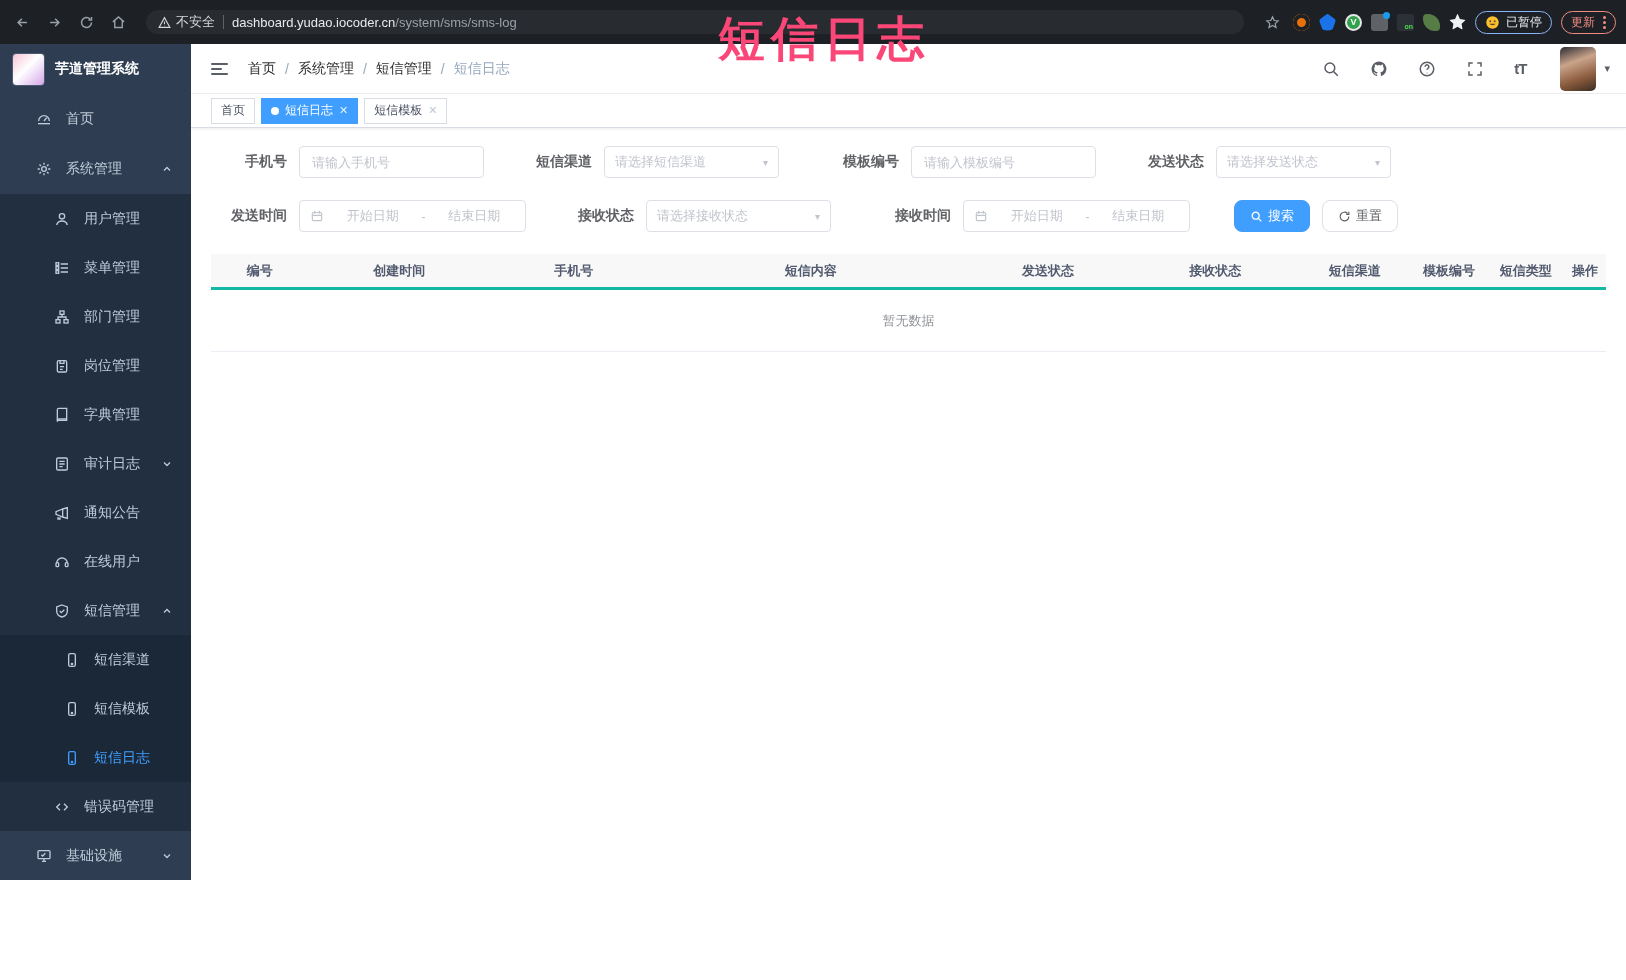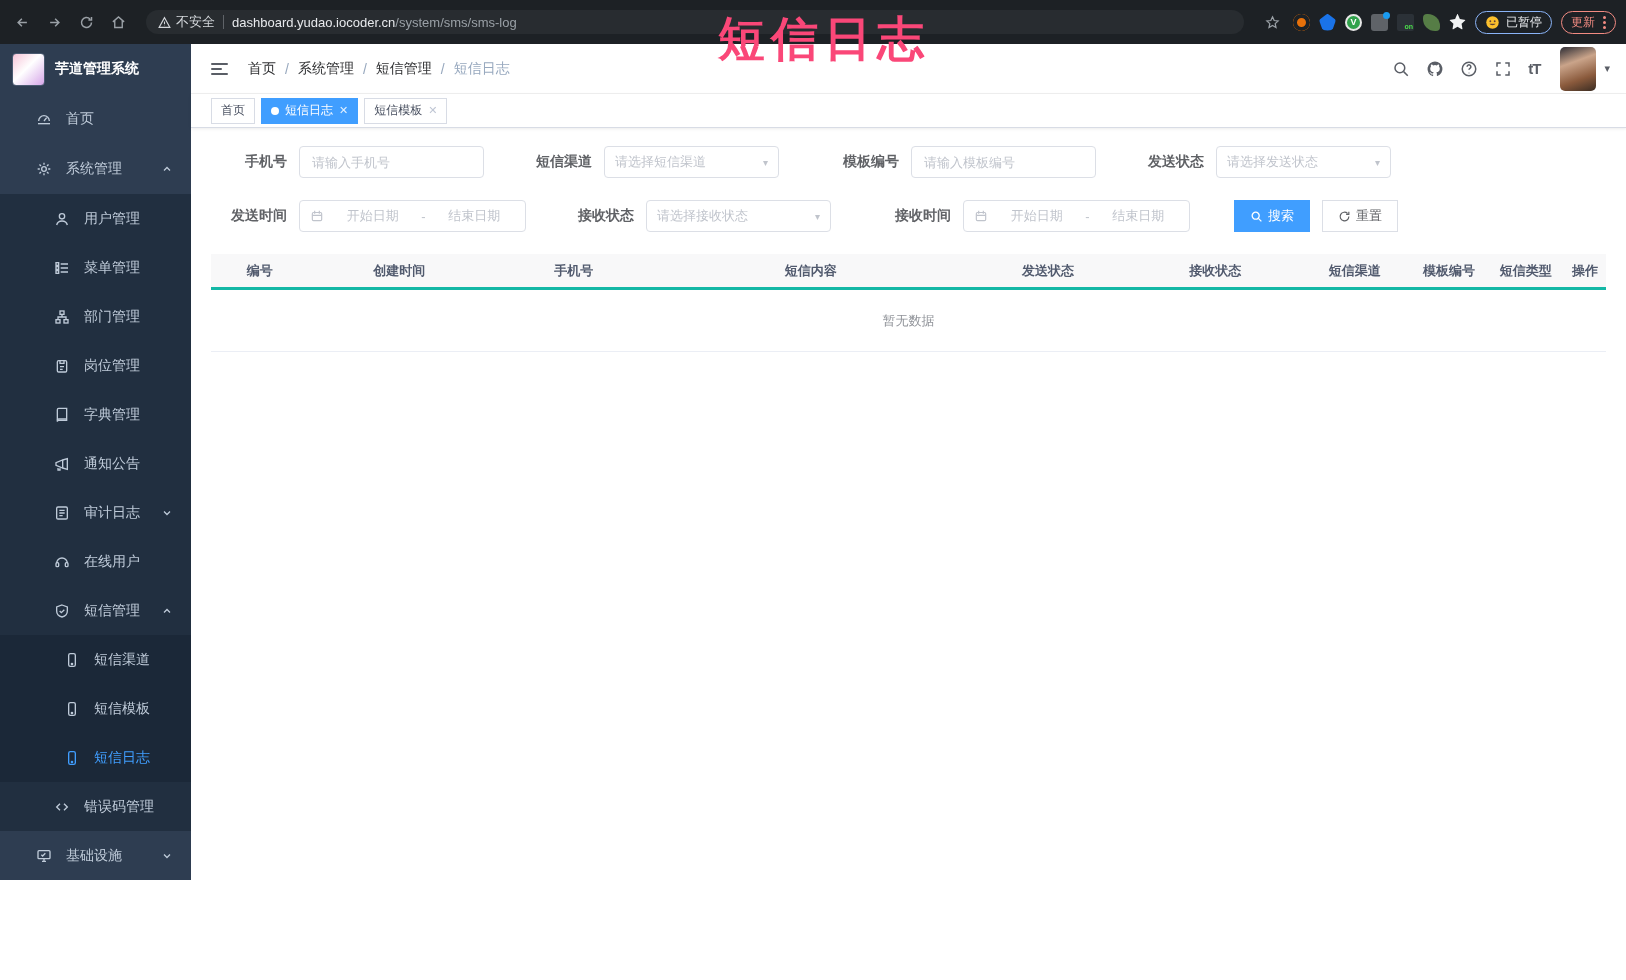--- a/index.html
+++ b/index.html
@@ -45,21 +45,21 @@
 
   
   .main { flex:1; display:flex; flex-direction:column; min-width:0; background:#fff; }
   .navbar { height:50px; display:flex; align-items:center; padding:0 16px; border-bottom:1px solid #f0f0f0; }
   .hamburger { display:flex; flex-direction:column; gap:3px; margin-right:16px; padding:4px; }
   .hamburger i { width:17px; height:2px; background:#5a5e66; border-radius:1px; }
   .hamburger i.short { width:11px; }
   .breadcrumb { display:flex; align-items:center; gap:9px; font-size:14px; color:#303133; }
   .breadcrumb .sep { color:#97a8be; }
   .breadcrumb .last { color:#97a8be; }
-  .nav-right { margin-left:auto; display:flex; align-items:center; gap:16px; color:#5a5e66; }
+  .nav-right { margin-left:auto; display:flex; align-items:center; gap:30px; color:#5a5e66; }
   .nav-icon { display:flex; align-items:center; justify-content:center; }
   .nav-icon svg { width:18px; height:18px; }
   .font-size-btn { font-size:15px; font-weight:bold; color:#5a5e66; letter-spacing:-1px; }
   .avatar-wrap { display:flex; align-items:center; gap:8px; margin-left:4px; }
   .avatar { width:36px; height:44px; border-radius:5px; background:linear-gradient(160deg,#2b2b33 0%,#caa48a 35%,#8a5a3c 70%,#3a2c22 100%); }
   .caret { color:#5a5e66; font-size:11px; }
 
   
   .tags-view { height:34px; display:flex; align-items:center; padding:0 20px; border-bottom:1px solid #d8dce5; box-shadow:0 1px 3px rgba(0,0,0,.08); gap:6px; background:#fff; }
   .tag { height:26px; display:flex; align-items:center; gap:6px; border:1px solid #d8dce5; background:#fff; color:#495060; font-size:12px; padding:0 9px; cursor:pointer; }
@@ -77,21 +77,21 @@
   .ipt, .sel, .drange { height:32px; border:1px solid #dcdfe6; border-radius:4px; background:#fff; font-size:13px; display:flex; align-items:center; }
   .ipt { padding:0 12px; width:185px; color:#606266; font-family:"Liberation Sans", sans-serif; }
   .ipt::placeholder { color:#c0c4cc; }
   .sel { width:175px; padding:0 10px; color:#c0c4cc; justify-content:space-between; cursor:pointer; }
   .sel .sel-caret { color:#c0c4cc; font-size:10px; }
   .drange { width:227px; padding:0 10px; color:#c0c4cc; gap:8px; cursor:pointer; }
   .drange svg { width:14px; height:14px; flex:0 0 auto; color:#c0c4cc; }
   .drange .dsep { color:#c0c4cc; }
   .drange .dph { flex:1; text-align:center; }
 
-  .btn { height:32px; border-radius:0; font-size:13px; display:inline-flex; align-items:center; gap:5px; padding:0 15px; cursor:pointer; border:1px solid transparent; }
+  .btn { height:32px; border-radius:8px; font-size:13px; display:inline-flex; align-items:center; gap:5px; padding:0 15px; cursor:pointer; border:1px solid transparent; }
   .btn svg { width:13px; height:13px; }
   .btn-primary { background:#409eff; border-color:#409eff; color:#fff; margin-left:0; }
   .btn-plain { background:#fff; border-color:#dcdfe6; color:#606266; margin-left:12px; }
 
   
   .toolbar-row { display:flex; align-items:center; margin-bottom:14px; }
   .btn-export { height:26px; font-size:12px; padding:0 10px; background:#fdf6ec; border:1px solid #f5dab1; color:#e6a23c; border-radius:4px; display:inline-flex; align-items:center; gap:4px; cursor:pointer; }
   .btn-export svg { width:12px; height:12px; }
   .tool-circles { margin-left:auto; display:flex; gap:10px; }
   .circle-btn { width:28px; height:28px; border-radius:50%; border:1px solid #dcdfe6; background:#fff; display:flex; align-items:center; justify-content:center; color:#666; cursor:pointer; }
@@ -265,40 +265,40 @@
               <path d="M5 4a2 2 0 0 1 2-2h12v18H7a2 2 0 0 0-2 2z"></path>
               <path d="M5 20a2 2 0 0 1 2-2h12"></path>
             </svg>
           </span>
         <span>字典管理</span>
       </div>
 
       <div class="menu-item lv2">
         <span class="mi">
             <svg viewBox="0 0 24 24" fill="none" stroke="currentColor" stroke-width="2">
-              <path d="M3 10v4l10 4V6L3 10z"></path>
-              <path d="M13 6l7-2v16l-7-2M6 18v3h3v-2.5"></path>
-            </svg>
-          </span>
-        <span>通知公告</span>
-      </div>
-
-      <div class="menu-item lv2">
-        <span class="mi">
-            <svg viewBox="0 0 24 24" fill="none" stroke="currentColor" stroke-width="2">
               <rect x="4" y="3" width="16" height="18" rx="2"></rect>
               <path d="M8 8h8M8 12h8M8 16h5"></path>
             </svg>
           </span>
         <span>审计日志</span>
         <span class="arrow">
             <svg viewBox="0 0 24 24" fill="none" stroke="currentColor" stroke-width="2.5">
               <path d="M6 9l6 6 6-6"></path>
             </svg>
           </span>
+      </div>
+
+      <div class="menu-item lv2">
+        <span class="mi">
+            <svg viewBox="0 0 24 24" fill="none" stroke="currentColor" stroke-width="2">
+              <path d="M3 10v4l10 4V6L3 10z"></path>
+              <path d="M13 6l7-2v16l-7-2M6 18v3h3v-2.5"></path>
+            </svg>
+          </span>
+        <span>通知公告</span>
       </div>
 
       <div class="menu-item lv2">
         <span class="mi">
             <svg viewBox="0 0 24 24" fill="none" stroke="currentColor" stroke-width="2">
               <path d="M4 14a8 8 0 0 1 16 0"></path>
               <rect x="3" y="13" width="4" height="6" rx="1.5"></rect>
               <rect x="17" y="13" width="4" height="6" rx="1.5"></rect>
             </svg>
           </span>

